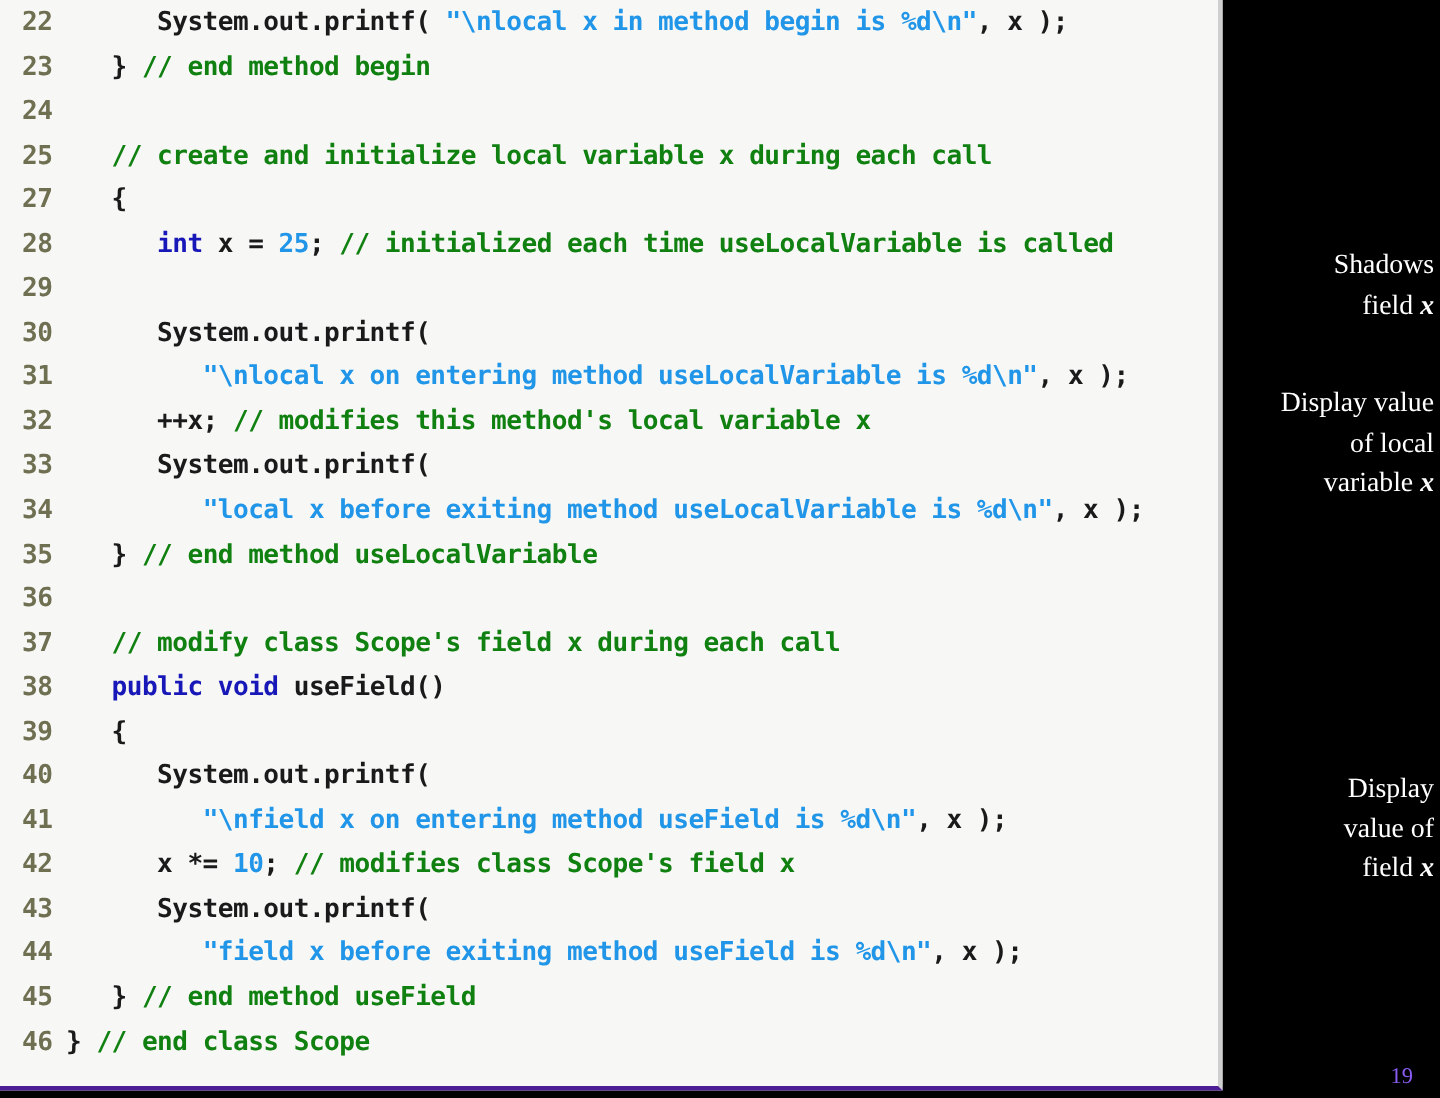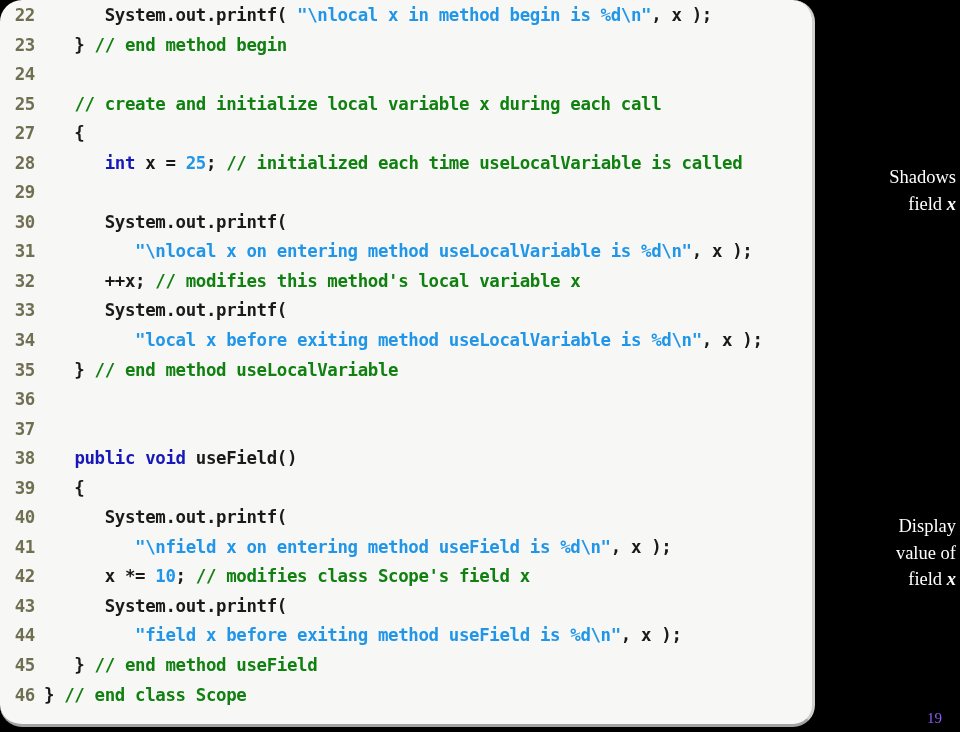--- a/index.html
+++ b/index.html
@@ -26,24 +26,23 @@
 
   
   #code-panel {
     position: absolute;
     left: 0;
     top: 0;
     width: 815px;
     height: 727px;
     background: #f7f7f5;
     border-right: 3px solid #cfcfcf;
-    border-bottom: 3px solid #a3a3a3;
+    border-bottom: 3px solid #4c1d95;
     box-sizing: border-box;
     overflow: hidden;
-    border-radius: 22px;
   }
 
   #code-listing {
     position: absolute;
     left: 0;
     top: 0;
     width: 815px;
     padding-top: 1px;
   }
 
@@ -140,33 +139,34 @@
         <div class="code-line"><span class="lineno">27</span><span class="codetext"><span class="t-plain">   {</span></span></div>
         <div class="code-line"><span class="lineno">28</span><span class="codetext"><span class="t-plain">      </span><span class="t-kw">int</span><span class="t-plain"> x = </span><span class="t-num">25</span><span class="t-plain">; </span><span class="t-com">// initialized each time useLocalVariable is called</span></span></div>
         <div class="code-line"><span class="lineno">29</span><span class="codetext">&nbsp;</span></div>
         <div class="code-line"><span class="lineno">30</span><span class="codetext"><span class="t-plain">      System.out.printf(</span></span></div>
         <div class="code-line"><span class="lineno">31</span><span class="codetext"><span class="t-plain">         </span><span class="t-str">"\nlocal x on entering method useLocalVariable is %d\n"</span><span class="t-plain">, x );</span></span></div>
         <div class="code-line"><span class="lineno">32</span><span class="codetext"><span class="t-plain">      ++x; </span><span class="t-com">// modifies this method's local variable x</span></span></div>
         <div class="code-line"><span class="lineno">33</span><span class="codetext"><span class="t-plain">      System.out.printf(</span></span></div>
         <div class="code-line"><span class="lineno">34</span><span class="codetext"><span class="t-plain">         </span><span class="t-str">"local x before exiting method useLocalVariable is %d\n"</span><span class="t-plain">, x );</span></span></div>
         <div class="code-line"><span class="lineno">35</span><span class="codetext"><span class="t-plain">   } </span><span class="t-com">// end method useLocalVariable</span></span></div>
         <div class="code-line"><span class="lineno">36</span><span class="codetext">&nbsp;</span></div>
-        <div class="code-line"><span class="lineno">37</span><span class="codetext"><span class="t-plain">   </span></span></div>
+        <div class="code-line"><span class="lineno">37</span><span class="codetext"><span class="t-plain">   </span><span class="t-com">// modify class Scope's field x during each call</span></span></div>
         <div class="code-line"><span class="lineno">38</span><span class="codetext"><span class="t-plain">   </span><span class="t-kw">public void</span><span class="t-plain"> useField()</span></span></div>
         <div class="code-line"><span class="lineno">39</span><span class="codetext"><span class="t-plain">   {</span></span></div>
         <div class="code-line"><span class="lineno">40</span><span class="codetext"><span class="t-plain">      System.out.printf(</span></span></div>
         <div class="code-line"><span class="lineno">41</span><span class="codetext"><span class="t-plain">         </span><span class="t-str">"\nfield x on entering method useField is %d\n"</span><span class="t-plain">, x );</span></span></div>
         <div class="code-line"><span class="lineno">42</span><span class="codetext"><span class="t-plain">      x *= </span><span class="t-num">10</span><span class="t-plain">; </span><span class="t-com">// modifies class Scope's field x</span></span></div>
         <div class="code-line"><span class="lineno">43</span><span class="codetext"><span class="t-plain">      System.out.printf(</span></span></div>
         <div class="code-line"><span class="lineno">44</span><span class="codetext"><span class="t-plain">         </span><span class="t-str">"field x before exiting method useField is %d\n"</span><span class="t-plain">, x );</span></span></div>
         <div class="code-line"><span class="lineno">45</span><span class="codetext"><span class="t-plain">   } </span><span class="t-com">// end method useField</span></span></div>
         <div class="code-line"><span class="lineno">46</span><span class="codetext"><span class="t-plain">} </span><span class="t-com">// end class Scope</span></span></div>
       </div>
   </div>
 
   <div id="annotation-rail">
     <div class="callout" id="callout-shadows"><span>Shadows</span><br><span>field </span><span class="var">x</span></div>
+    <div class="callout" id="callout-local"><span>Display value</span><br><span>of local</span><br><span>variable </span><span class="var">x</span></div>
     <div class="callout" id="callout-field"><span>Display</span><br><span>value of</span><br><span>field </span><span class="var">x</span></div>
   </div>
 
   <div id="page-number">19</div>
 
 </div>
 
 </body></html>

